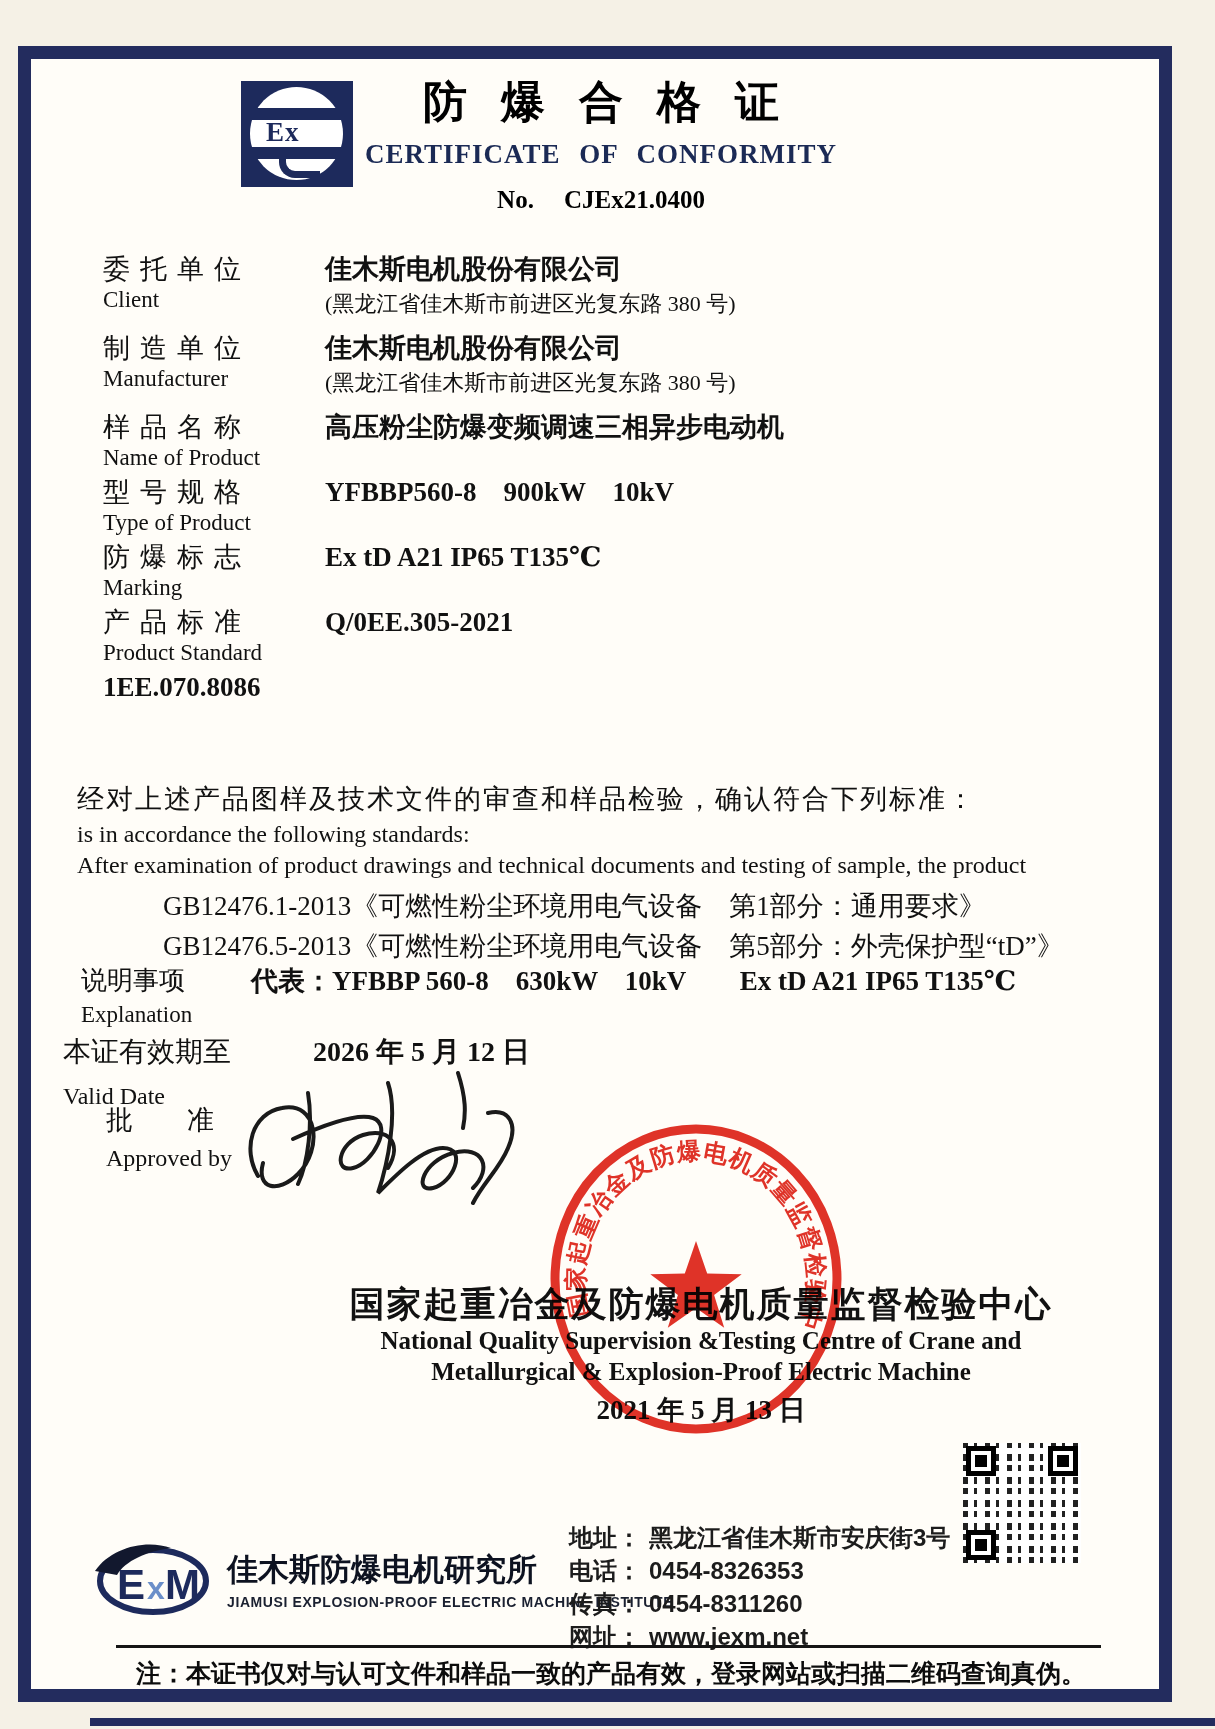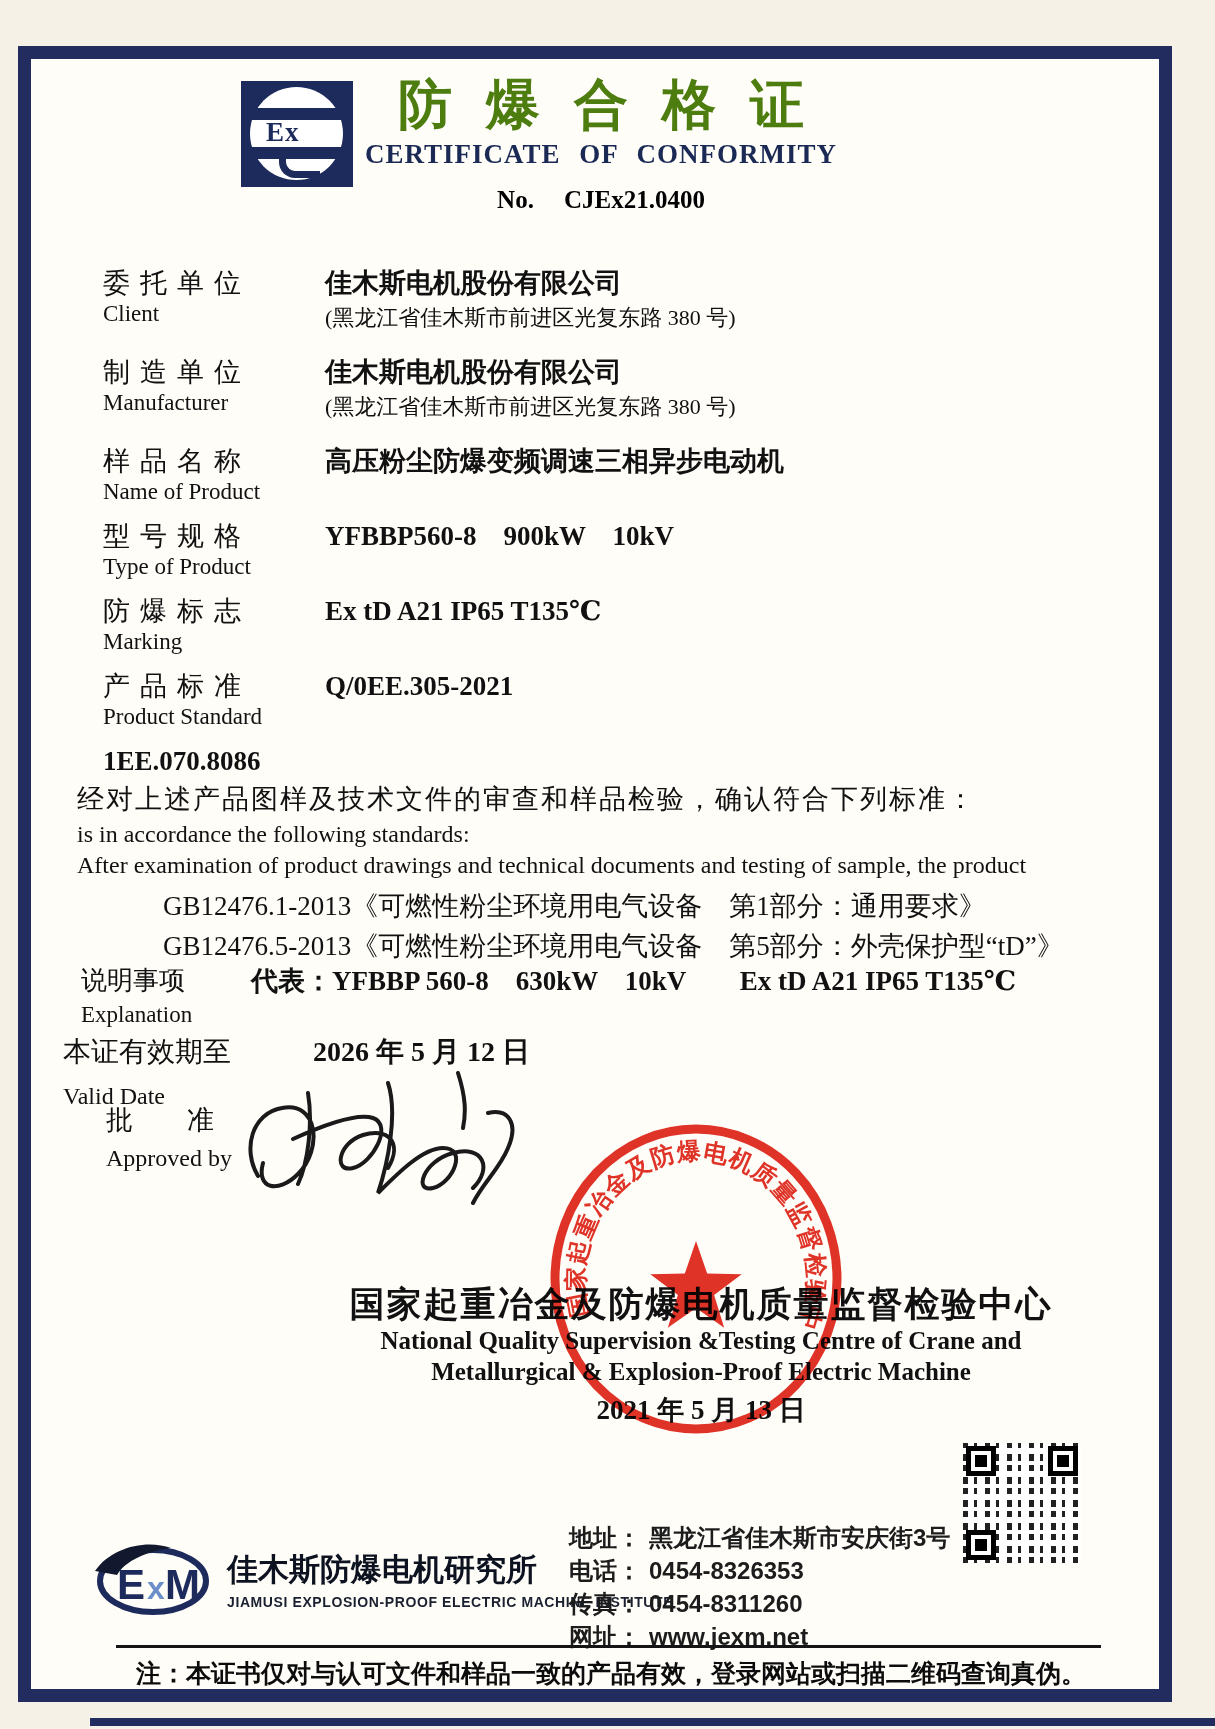--- a/index.html
+++ b/index.html
@@ -9,27 +9,27 @@
          border:13px solid #232c5e;background:#fffdf8;}
   
   .logo-ex{position:absolute;left:210px;top:22px;width:112px;height:106px;background:#1d2a5c;overflow:hidden;}
   .exl-circle{position:absolute;left:9px;top:6px;width:93px;height:93px;background:#fff;border-radius:50%;}
   .exl-stripe{position:absolute;left:0;width:112px;height:12px;background:#1d2a5c;}
   .s1{top:27px}.s2{top:66px}
   .exl-text{position:absolute;left:25px;top:36px;font-weight:bold;font-size:27px;color:#1d2a5c;letter-spacing:1px;}
   .exl-hook{position:absolute;left:38px;top:78px;width:34px;height:12px;
             border-left:7px solid #1d2a5c;border-bottom:7px solid #1d2a5c;border-radius:0 0 0 16px;}
   .header-text{position:absolute;left:290px;top:14px;width:560px;text-align:center;}
-  .title-cn{font-size:54px;font-weight:bold;color:#4d7c0f;letter-spacing:34px;padding-left:34px;line-height:64px;}
+  .title-cn{font-size:44px;font-weight:bold;color:#000000;letter-spacing:34px;padding-left:34px;line-height:64px;font-family:Liberation Mono, monospace;}
   .title-en{font-size:27px;font-weight:bold;color:#1b2a55;letter-spacing:1px;word-spacing:11px;margin-top:2px;}
   .no-line{font-size:25px;font-weight:bold;color:#000;margin-top:16px;}
   .no-gap{display:inline-block;width:30px;}
   
   .fields{position:absolute;left:72px;top:193px;width:1010px;}
-  .f-row{display:flex;margin-bottom:4px;margin-top:14px;}
+  .f-row{display:flex;margin-bottom:4px;}
   .f-label{width:222px;flex:none;}
   .f-cn{font-size:27px;letter-spacing:10px;line-height:34px;}
   .f-en{font-size:23px;line-height:27px;}
   .f-val{flex:1;padding-top:0;}
   .f-main{font-size:27px;font-weight:700;line-height:34px;}
   .f-sub{font-size:22px;margin-top:4px;margin-bottom:10px;line-height:27px;}
   .f-sub:empty{display:none;}
   
   .statement{position:absolute;left:46px;top:720px;width:1066px;}
   .st-cn{font-size:27px;letter-spacing:2px;line-height:40px;}

